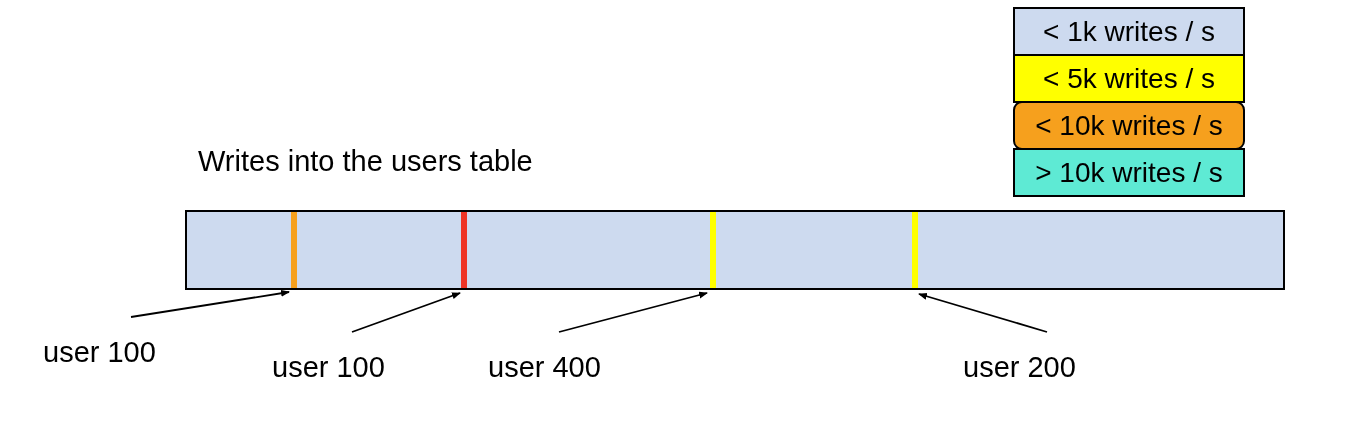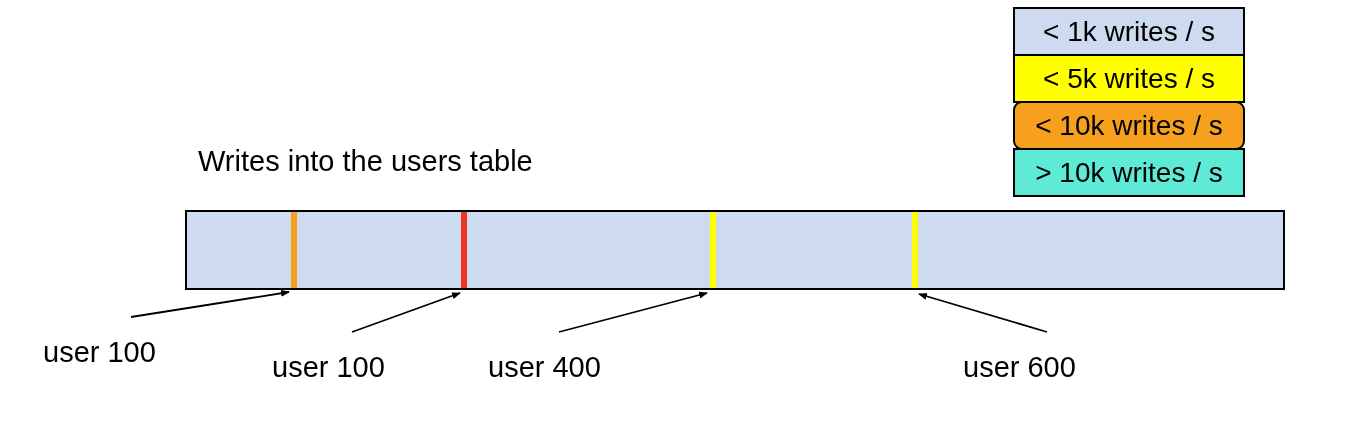--- a/index.html
+++ b/index.html
@@ -86,14 +86,14 @@
       <line x1="559" y1="332" x2="707" y2="293" stroke="#000000" stroke-width="1.8" marker-end="url(#arrowhead)"></line>
       <line x1="1047" y1="332" x2="919" y2="294" stroke="#000000" stroke-width="1.8" marker-end="url(#arrowhead)"></line>
     </svg>
 <div class="stripe" style="left: 291px; top: 212px; height: 76px; background: rgb(246, 160, 29);"></div>
     <div class="marker-label" style="left: 43px; top: 336px;">user 100</div>
     <div class="stripe" style="left: 461px; top: 212px; height: 76px; background: rgb(238, 52, 37);"></div>
     <div class="marker-label" style="left: 272px; top: 351px;">user 100</div>
     <div class="stripe" style="left: 710px; top: 212px; height: 76px; background: rgb(255, 255, 0);"></div>
     <div class="marker-label" style="left: 488px; top: 351px;">user 400</div>
     <div class="stripe" style="left: 912px; top: 212px; height: 76px; background: rgb(255, 255, 0);"></div>
-    <div class="marker-label" style="left: 963px; top: 351px;">user 600</div>
+    <div class="marker-label" style="left: 963px; top: 351px;">user 200</div>
   </div>
 
 </body></html>

